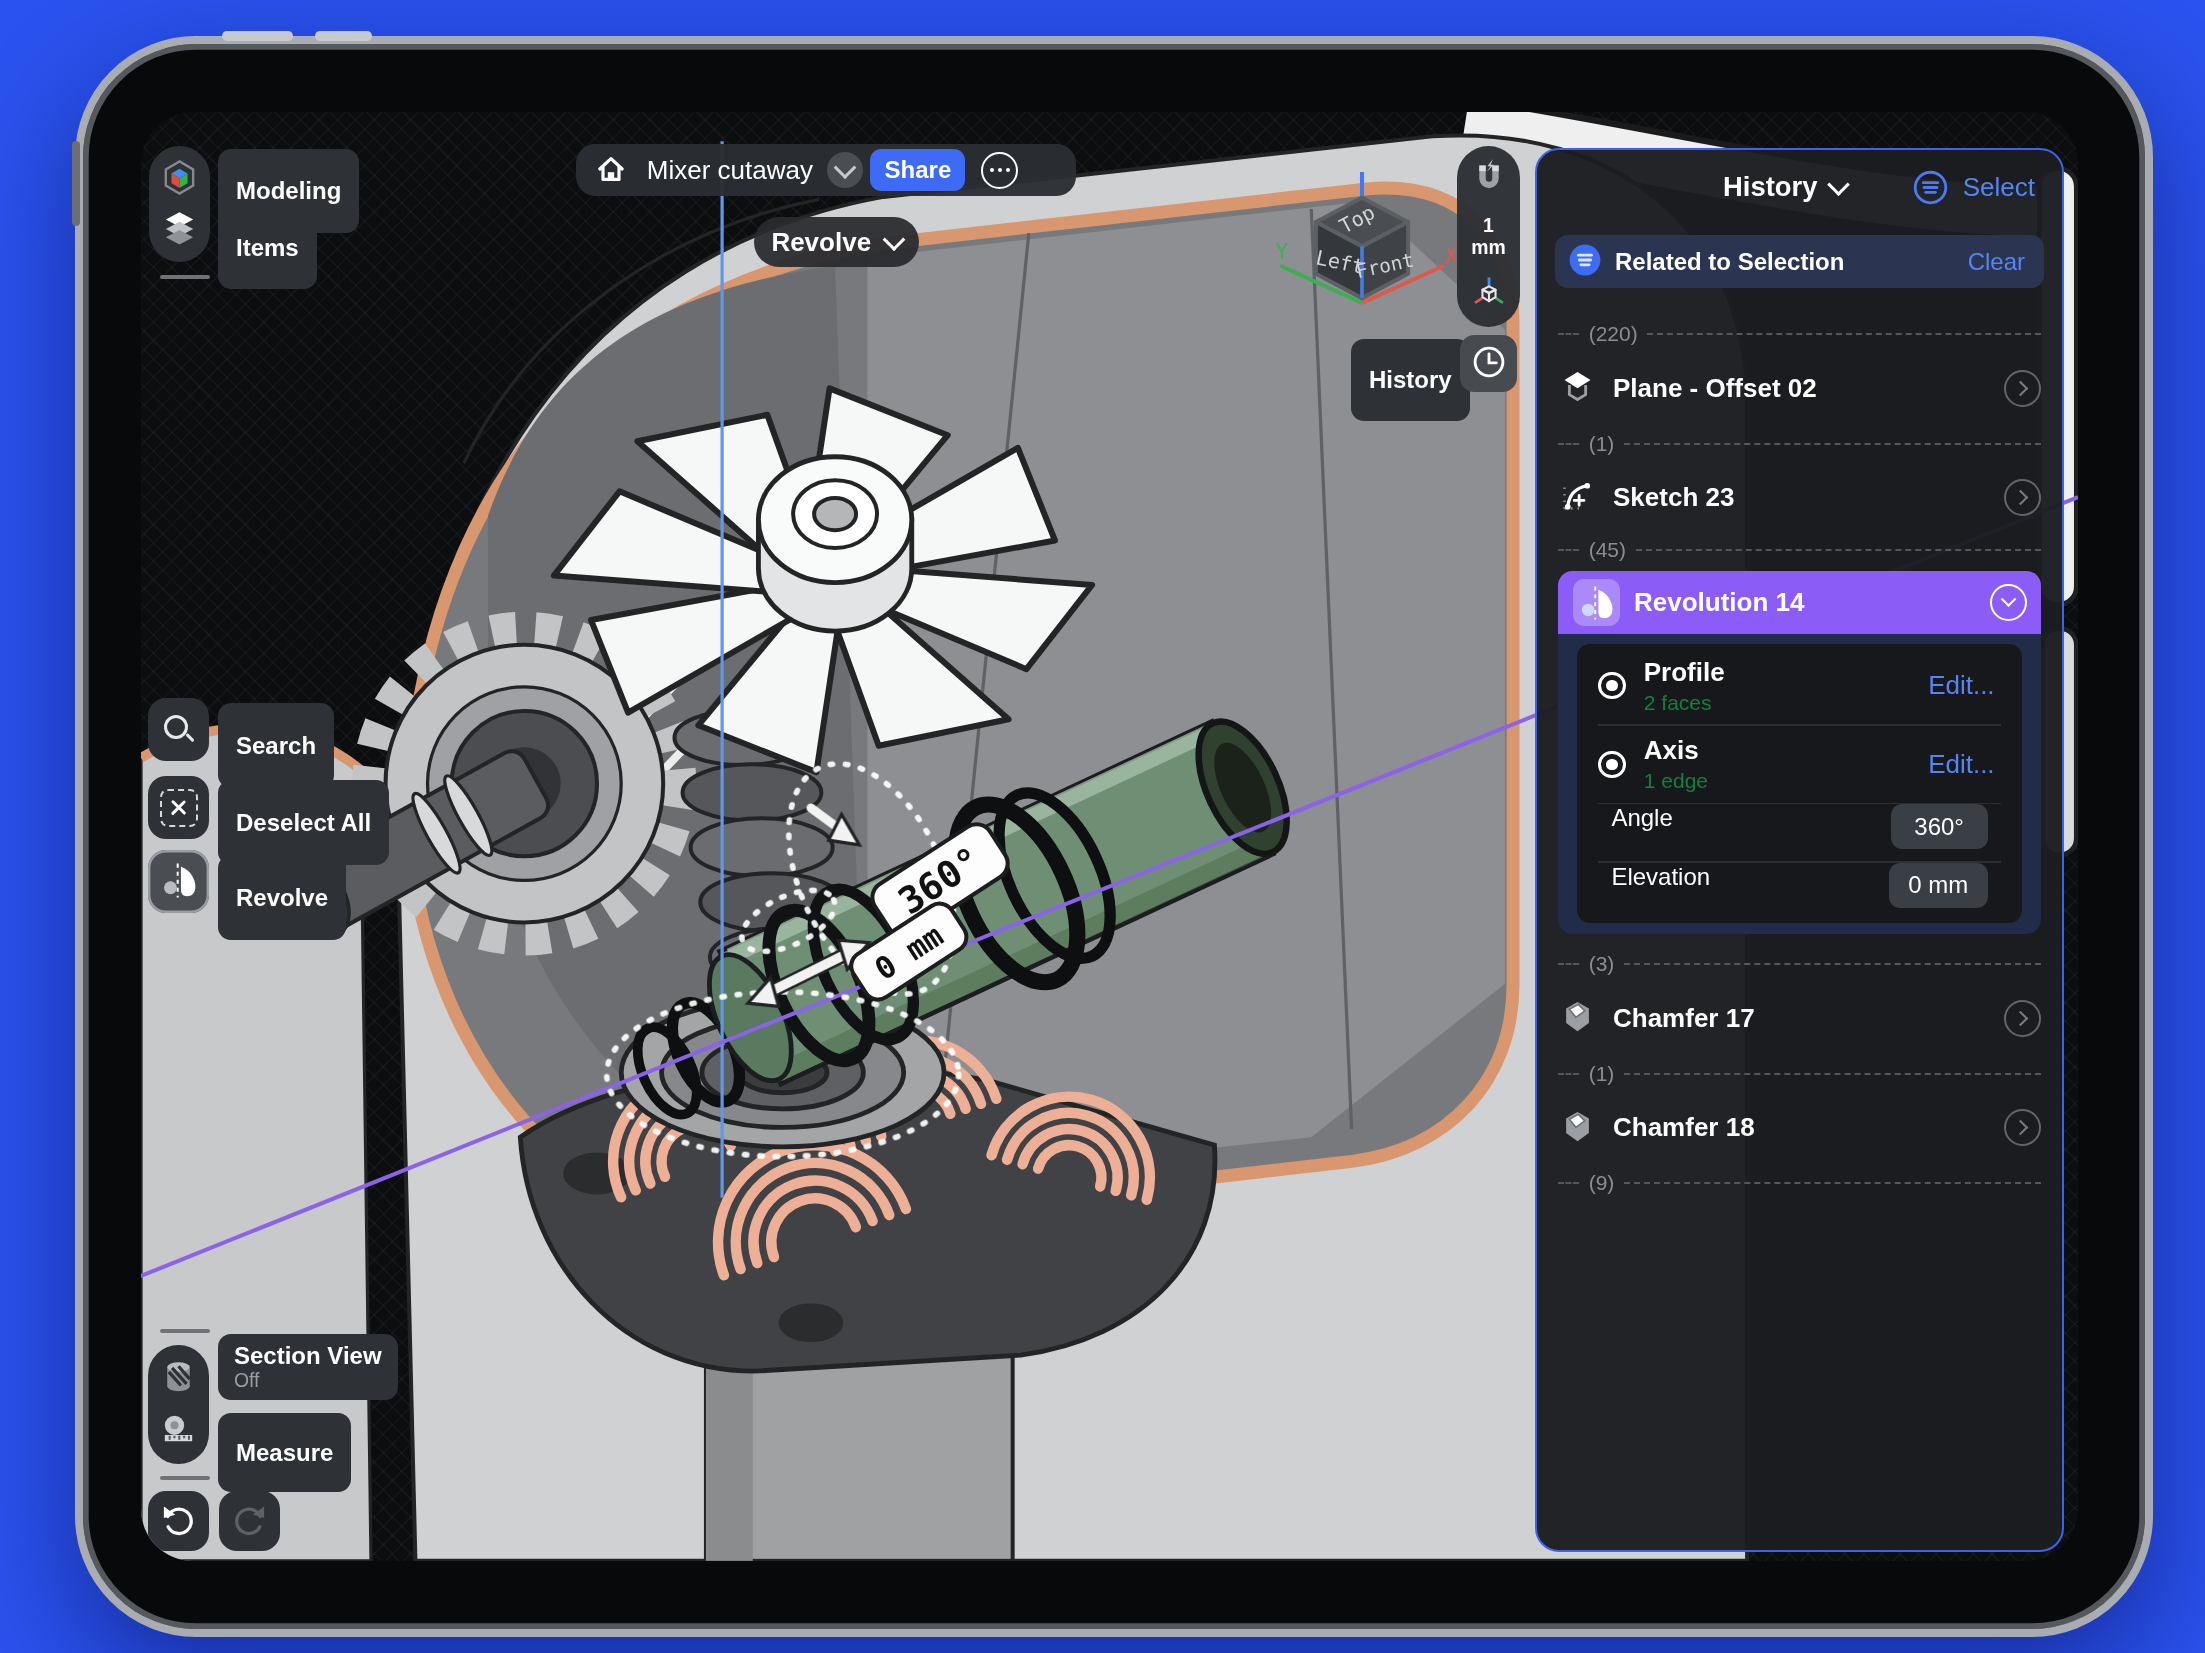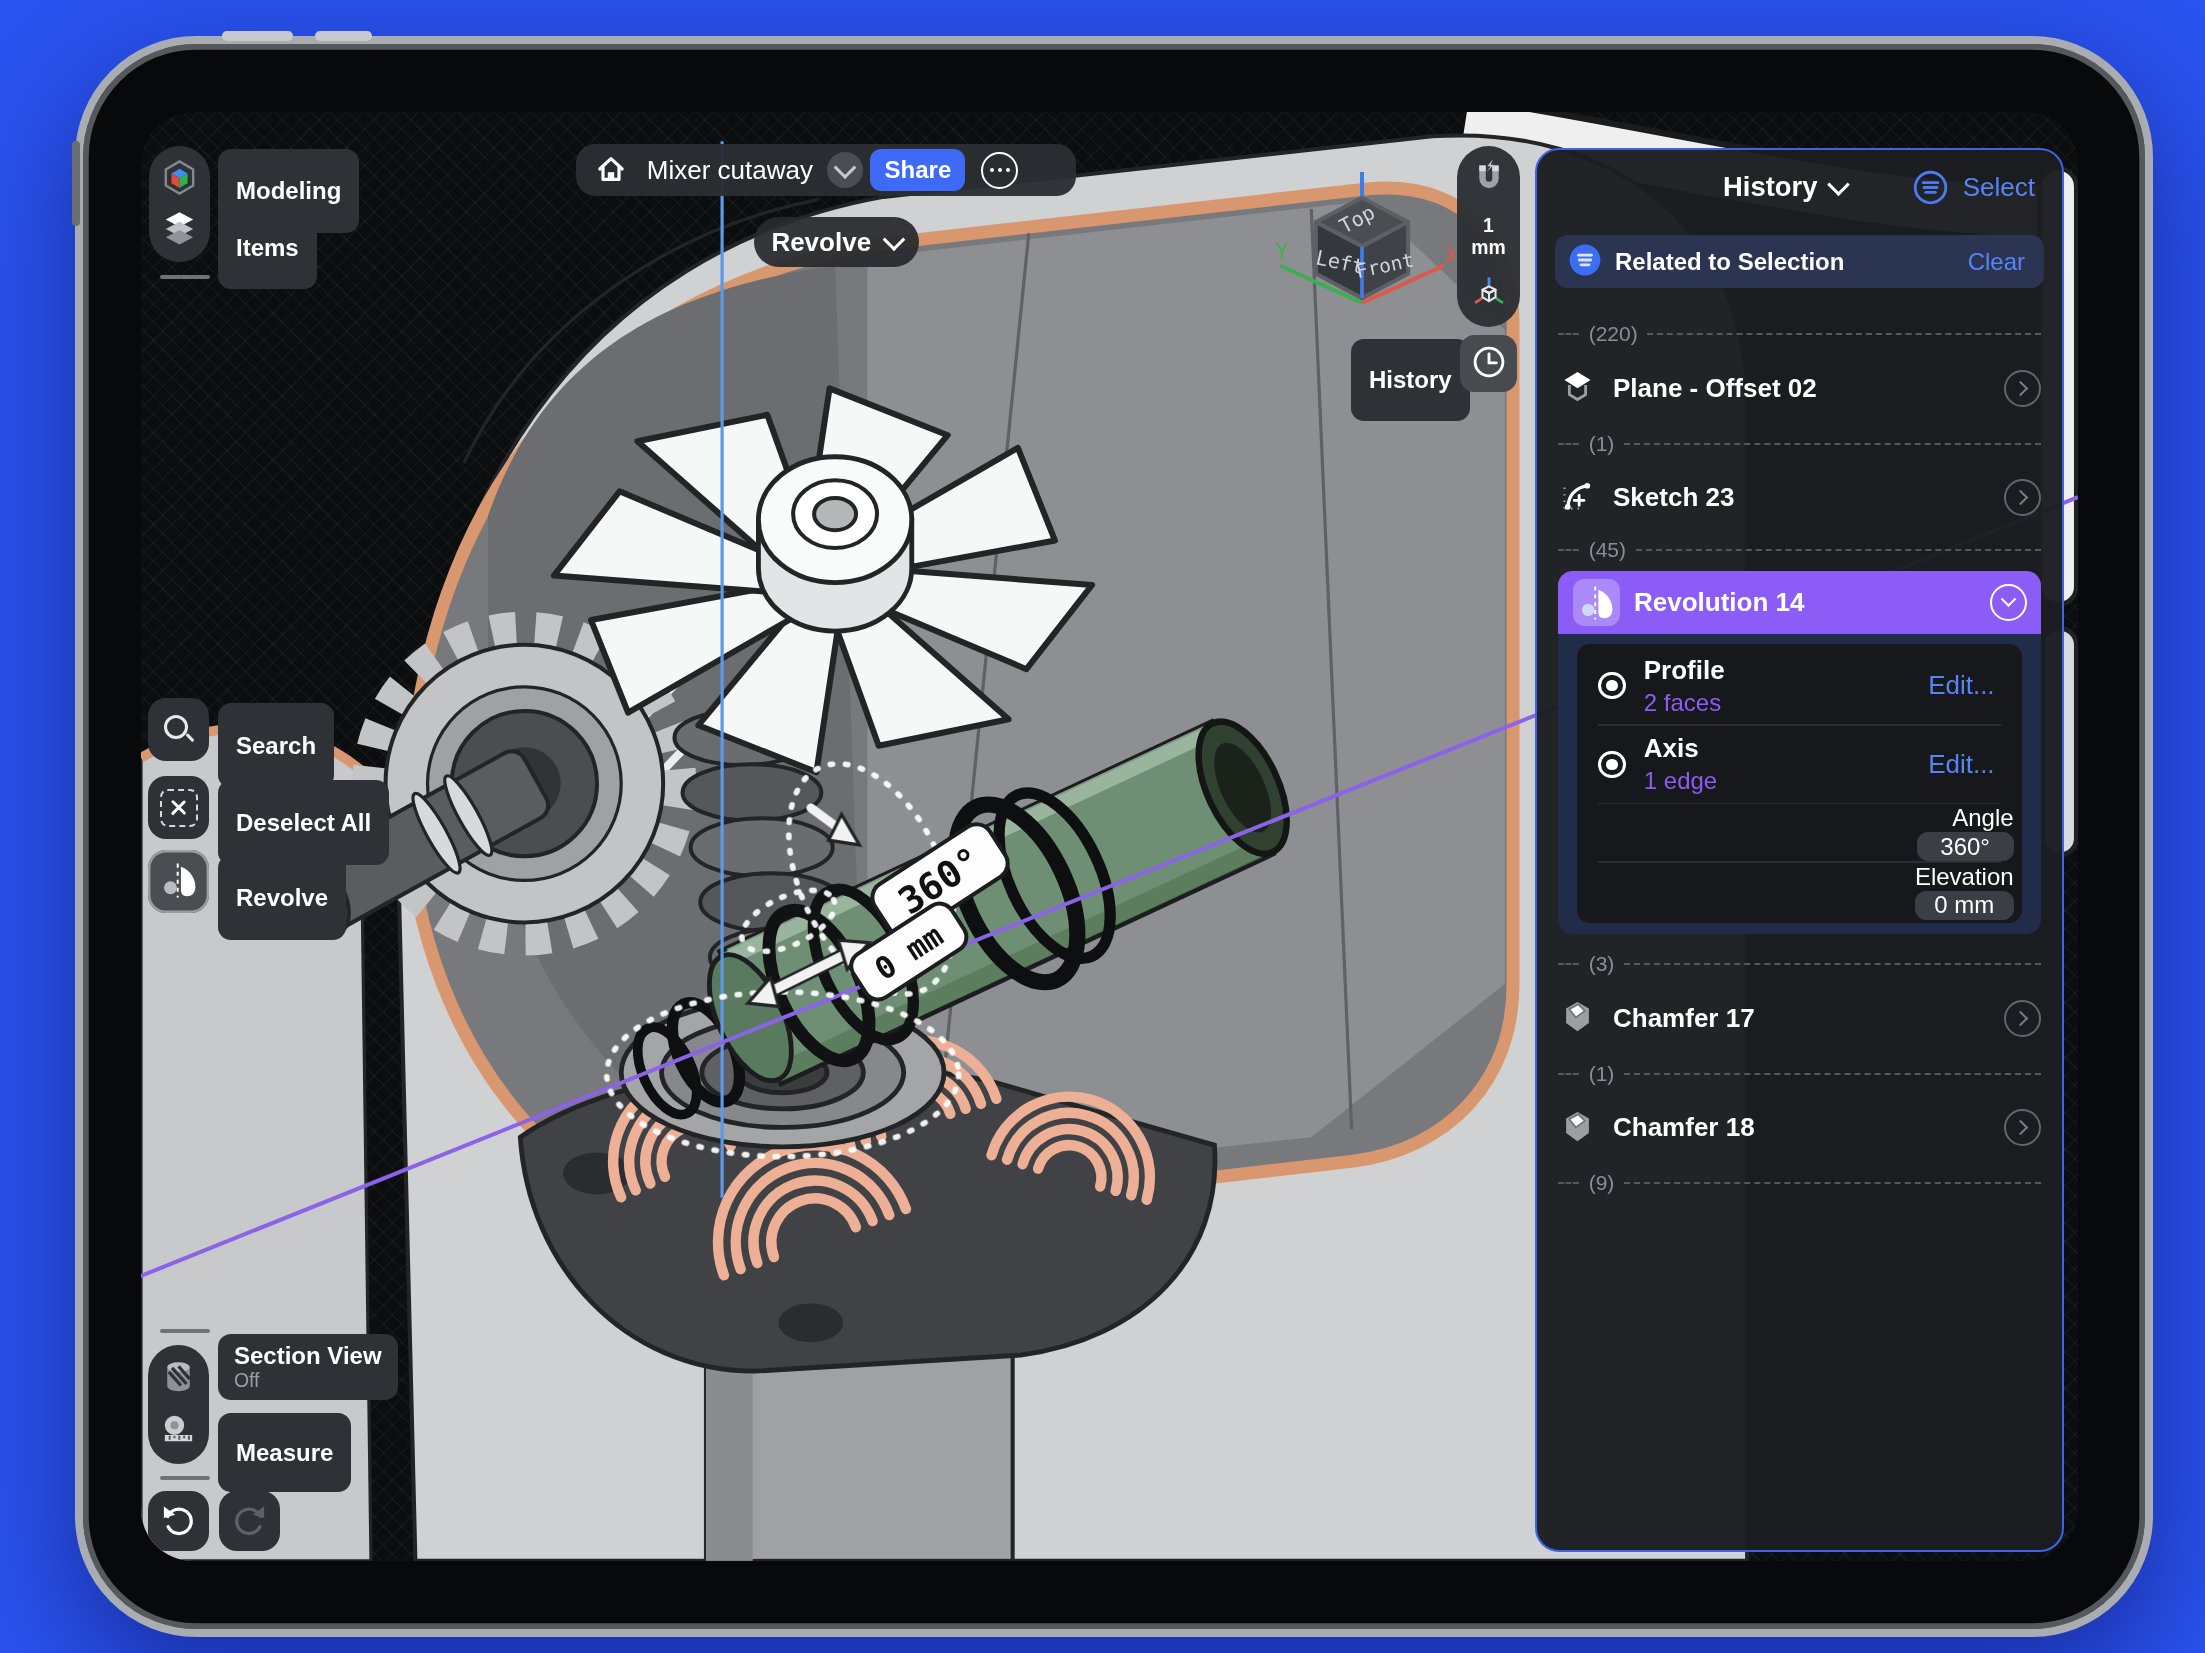--- a/index.html
+++ b/index.html
@@ -81,24 +81,24 @@
   .rev-title{font-size:26px;font-weight:700;flex:1;}
   .collapse{width:37px;height:37px;border-radius:50%;border:2.4px solid #fff;box-sizing:border-box;display:flex;align-items:center;justify-content:center;}
   .collapse .chev{width:9px;height:9px;border-width:2.4px;margin-top:-3.2px;}
   .rev-body{background:#202C49;border-radius:0 0 14.5px 14.5px;padding:9.7px 19.4px 11.3px 19.4px;}
   .rev-card{background:#17181B;border-radius:13px;padding:3.2px 0;}
   .prow{height:77px;display:flex;align-items:center;gap:18px;padding:0 21px;}
   .radio{width:27.4px;height:27.4px;border-radius:50%;border:3.2px solid #fff;box-sizing:border-box;display:flex;align-items:center;justify-content:center;}
   .radio i{width:11.3px;height:11.3px;border-radius:50%;background:#fff;}
   .ptxt{display:flex;flex-direction:column;gap:3.2px;flex:1;}
   .ptxt .pl{font-size:26px;font-weight:600;}
-  .ptxt .ps{font-size:24px;color:#8b5cf6;}
+  .ptxt .ps{font-size:21px;color:#15803d;}
   .edit-link{background:none;border:none;color:#5584F7;font-size:26px;font-family:inherit;}
   .card-div{height:1.6px;background:#2c2e33;margin:0 21px;}
-  .vrow{height:57px;display:flex;align-items:flex-end;padding:0 8px;flex-direction:column;}
+  .vrow{height:57px;display:flex;align-items:flex-start;padding:0 34px;}
   .vrow .vl{font-size:24px;flex:1;}
   .value-pill{min-width:97px;height:45px;border-radius:11.3px;background:#3A3E45;color:#fff;border:none;
               font-size:24px;font-family:inherit;padding:0 19.4px;}
   .mt42{margin-top:34px;}.mt8{margin-top:6.5px;}.mt6{margin-top:4.8px;}.mt4{margin-top:3.2px;}.mt22{margin-top:18px;}
   
   .search-glyph{position:relative;width:36px;height:36px;}
   .search-glyph::before{content:"";position:absolute;left:3.2px;top:3.2px;width:18px;height:18px;border:3.2px solid #e8e9ea;border-radius:50%;}
   .search-glyph::after{content:"";position:absolute;left:24px;top:24px;width:9.7px;height:3.2px;background:#e8e9ea;border-radius:1.6px;transform:rotate(45deg);}
   .deselect-glyph{position:relative;width:34px;height:34px;border:2.4px dashed #d6d8da;border-radius:8px;}
   .deselect-glyph::before,.deselect-glyph::after{content:"";position:absolute;left:7.3px;top:15.3px;width:19.4px;height:3.2px;background:#fff;border-radius:1.6px;}

